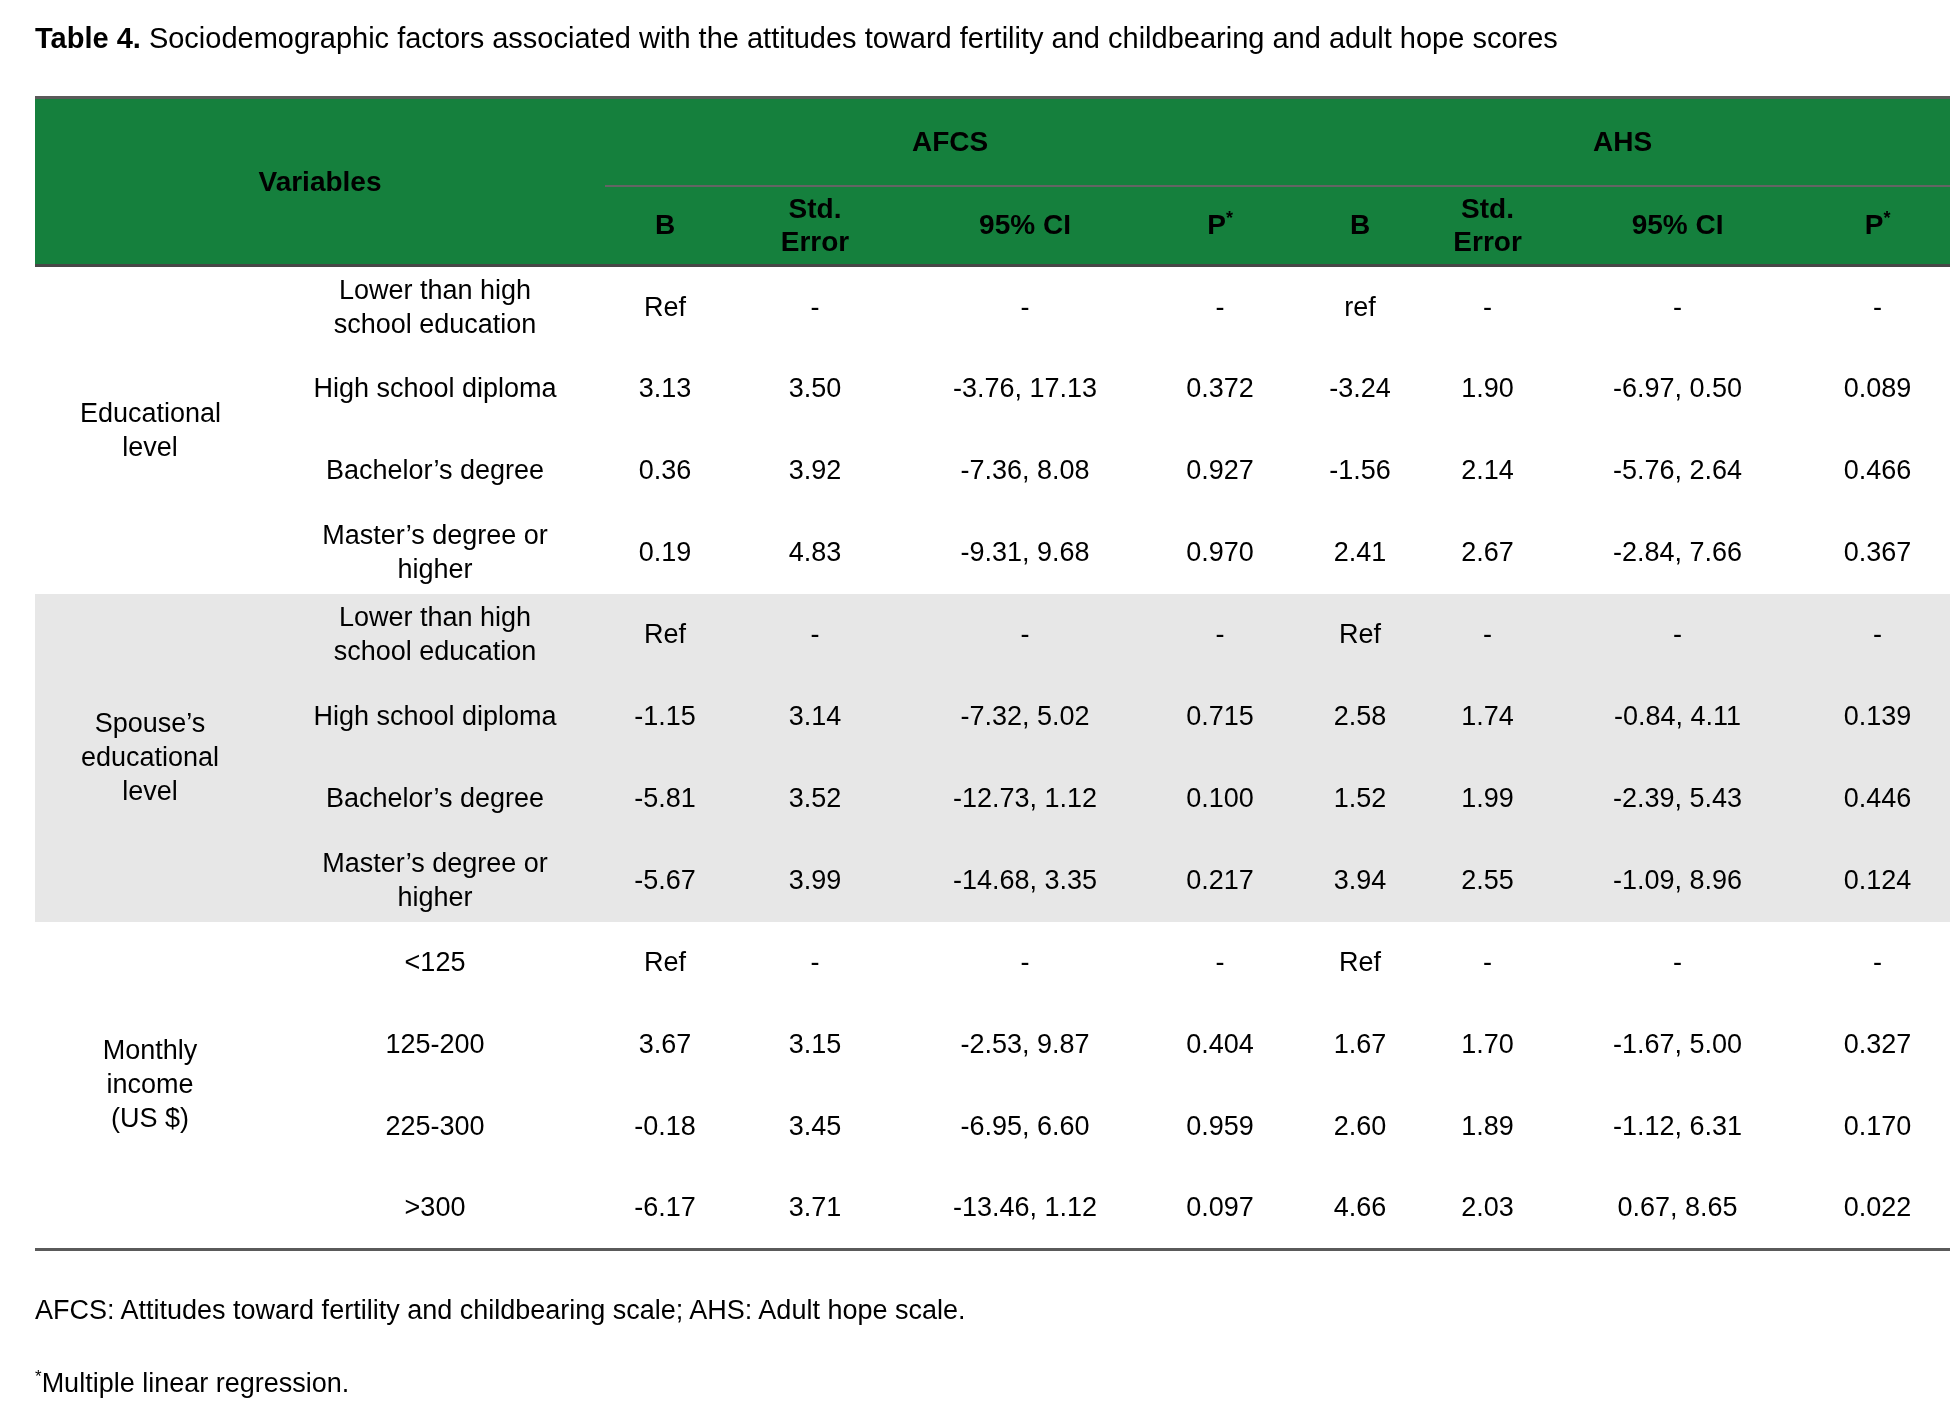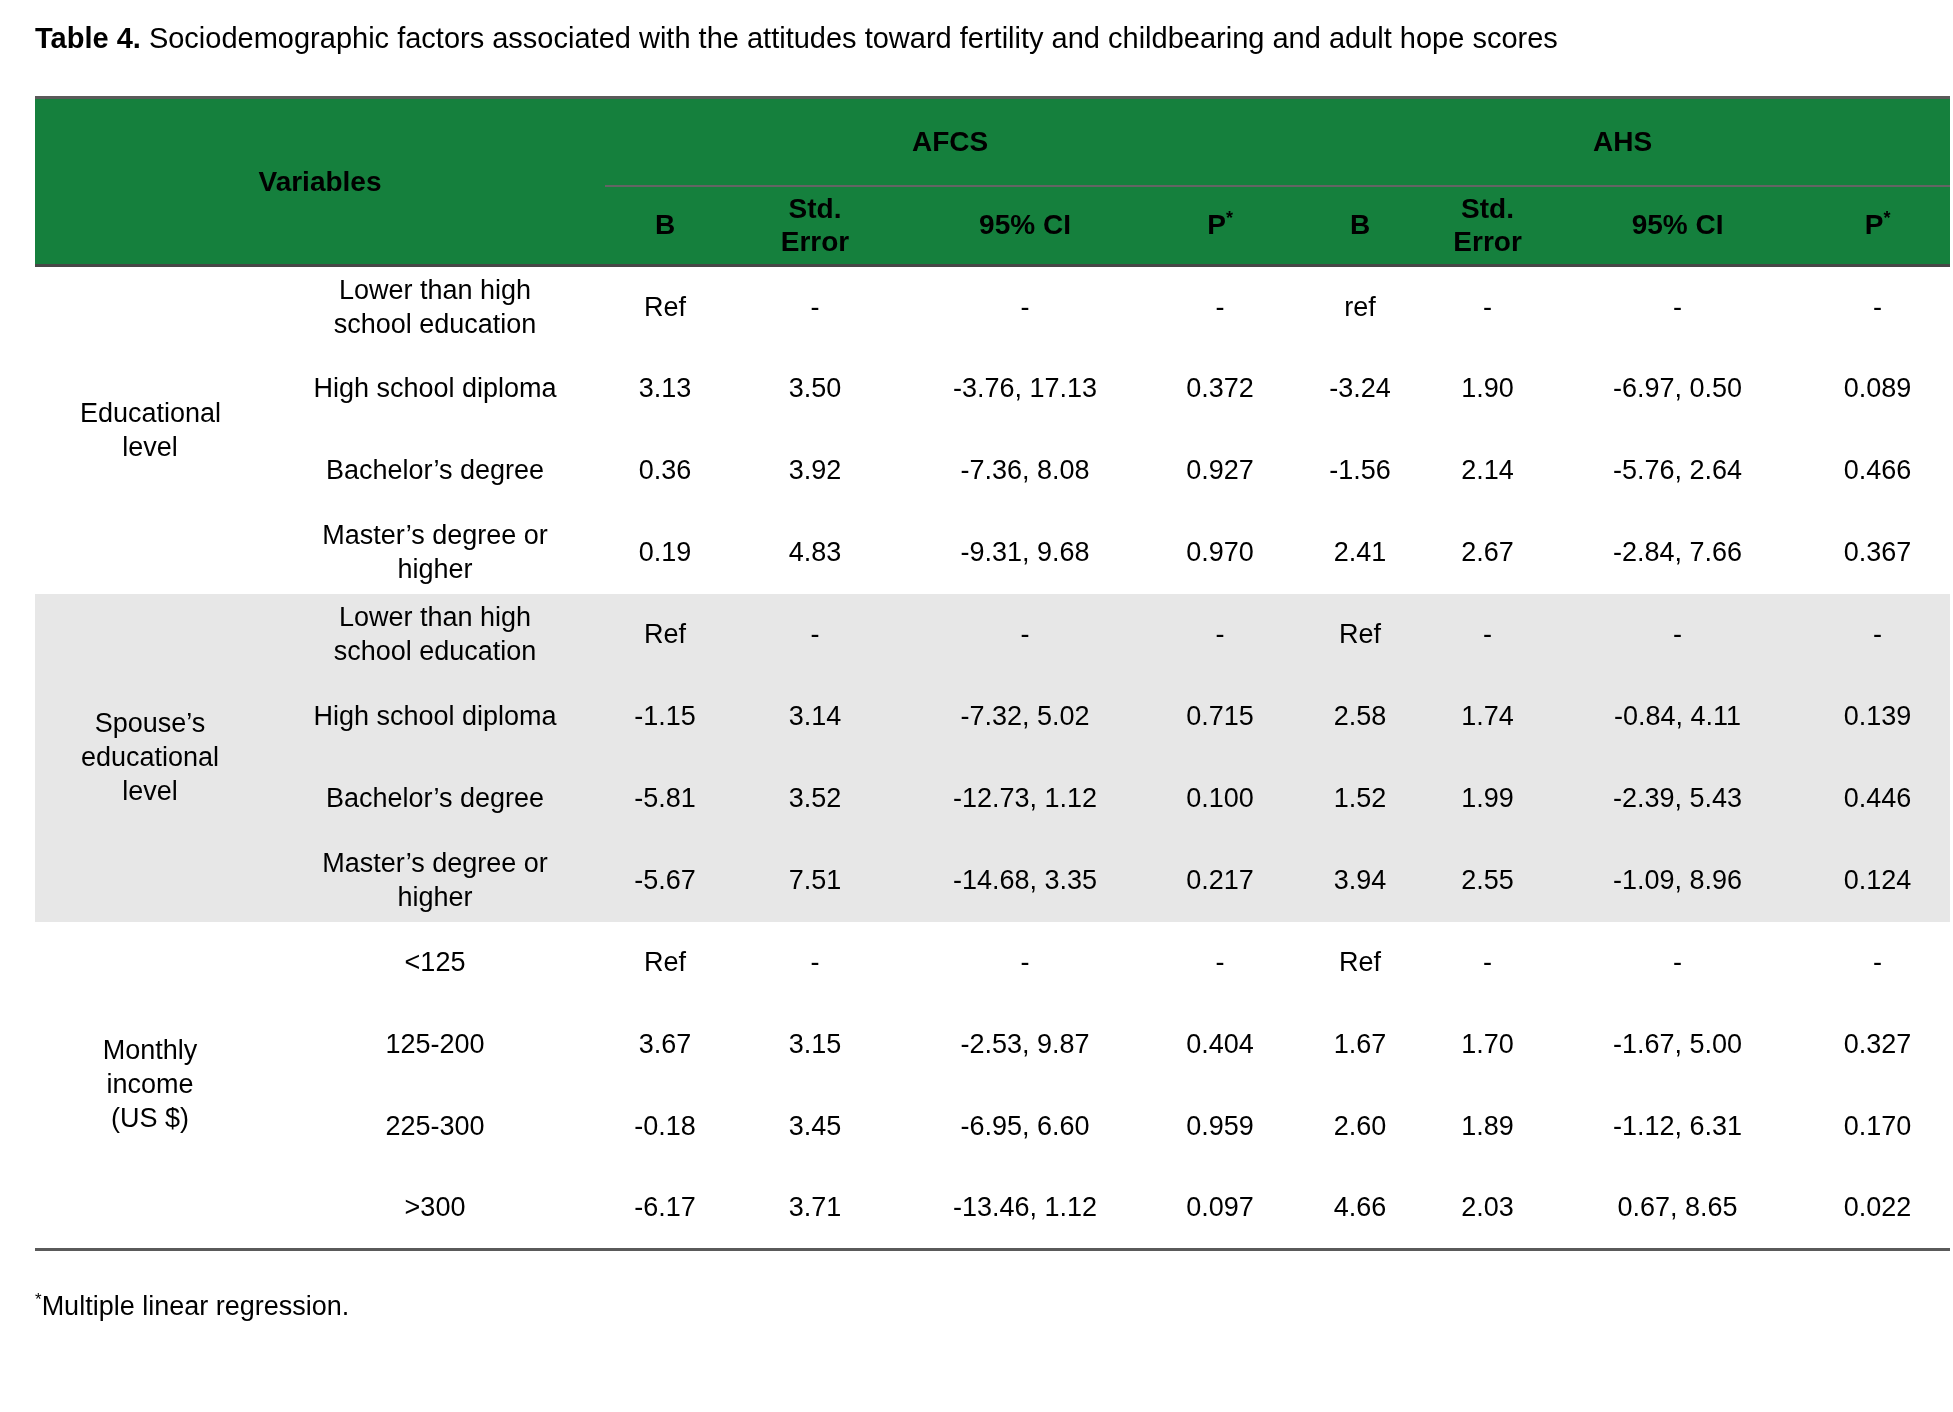--- a/index.html
+++ b/index.html
@@ -199,21 +199,21 @@
           <td>-12.73, 1.12</td>
           <td>0.100</td>
           <td>1.52</td>
           <td>1.99</td>
           <td>-2.39, 5.43</td>
           <td>0.446</td>
         </tr>
         <tr class="shaded">
           <td class="category">Master’s degree or higher</td>
           <td>-5.67</td>
-          <td>7.51</td>
+          <td>3.99</td>
           <td>-14.68, 3.35</td>
           <td>0.217</td>
           <td>3.94</td>
           <td>2.55</td>
           <td>-1.09, 8.96</td>
           <td>0.124</td>
         </tr>
         <tr>
           <td class="group-label" rowspan="4">Monthly income (US $)</td>
           <td class="category">&lt;125</td>
@@ -255,16 +255,17 @@
           <td>-13.46, 1.12</td>
           <td>0.097</td>
           <td>4.66</td>
           <td>2.03</td>
           <td>0.67, 8.65</td>
           <td>0.022</td>
         </tr>
       </tbody>
   </table>
 
+  <p class="footnote footnote-1">AFCS: Attitudes toward fertility and childbearing scale; AHS: Adult hope scale.</p>
 
   <p class="footnote footnote-2"><sup class="star">*</sup><span>Multiple linear regression.</span></p>
 
 </div>
 
 </body></html>

